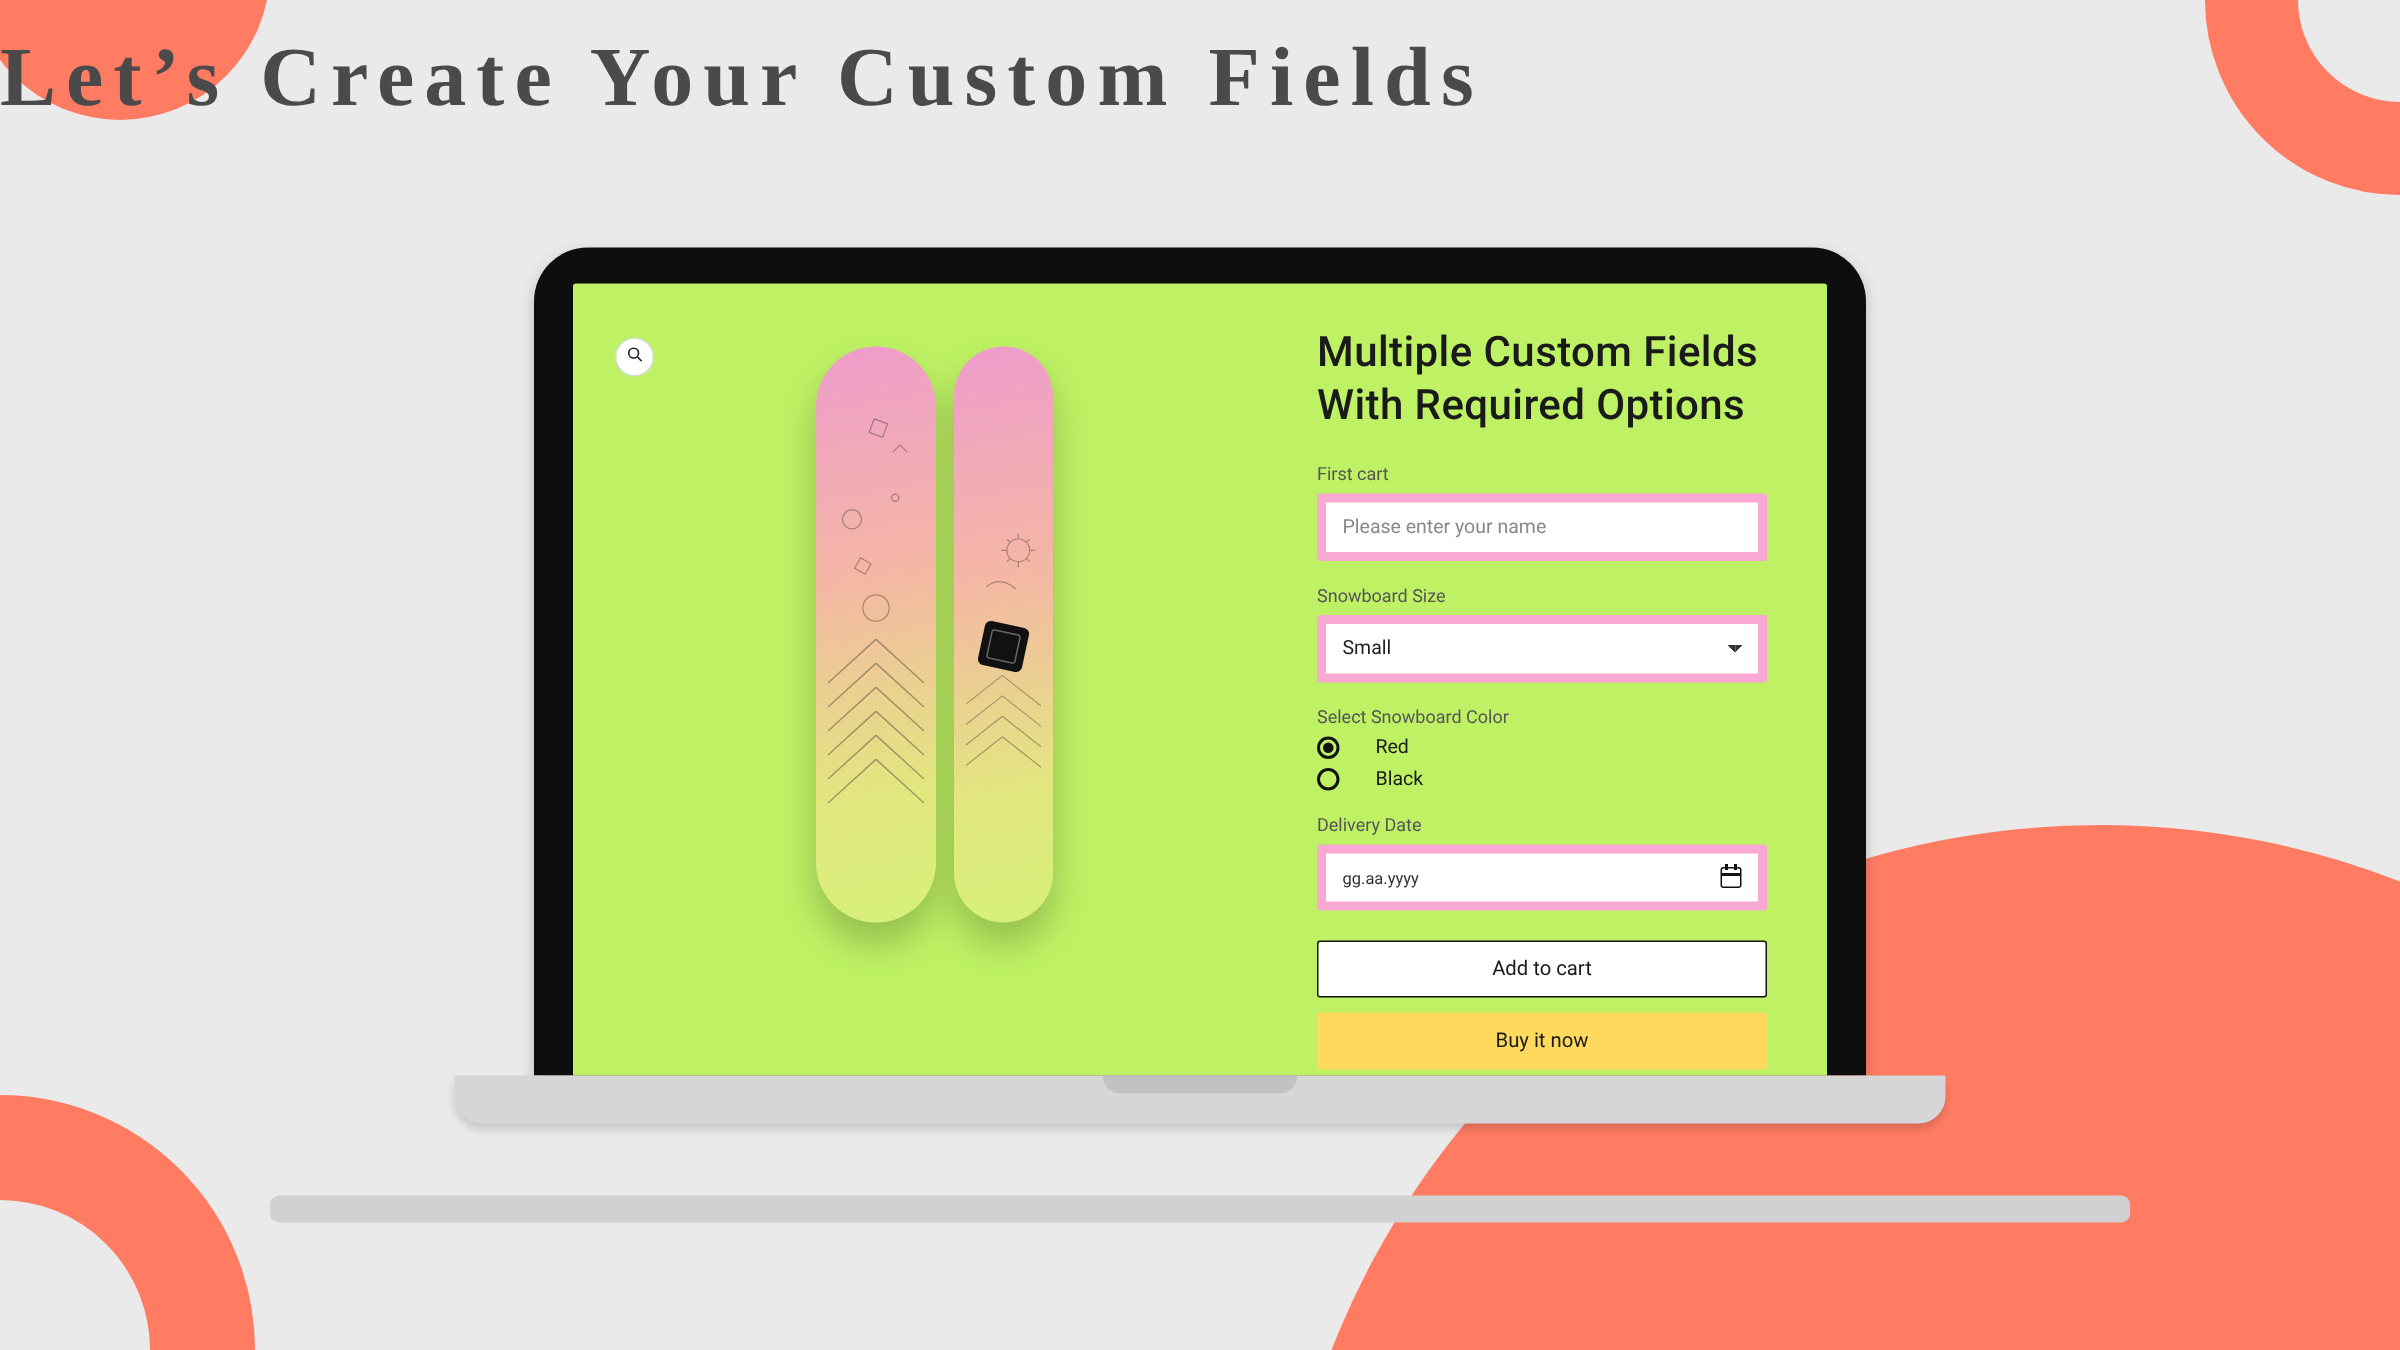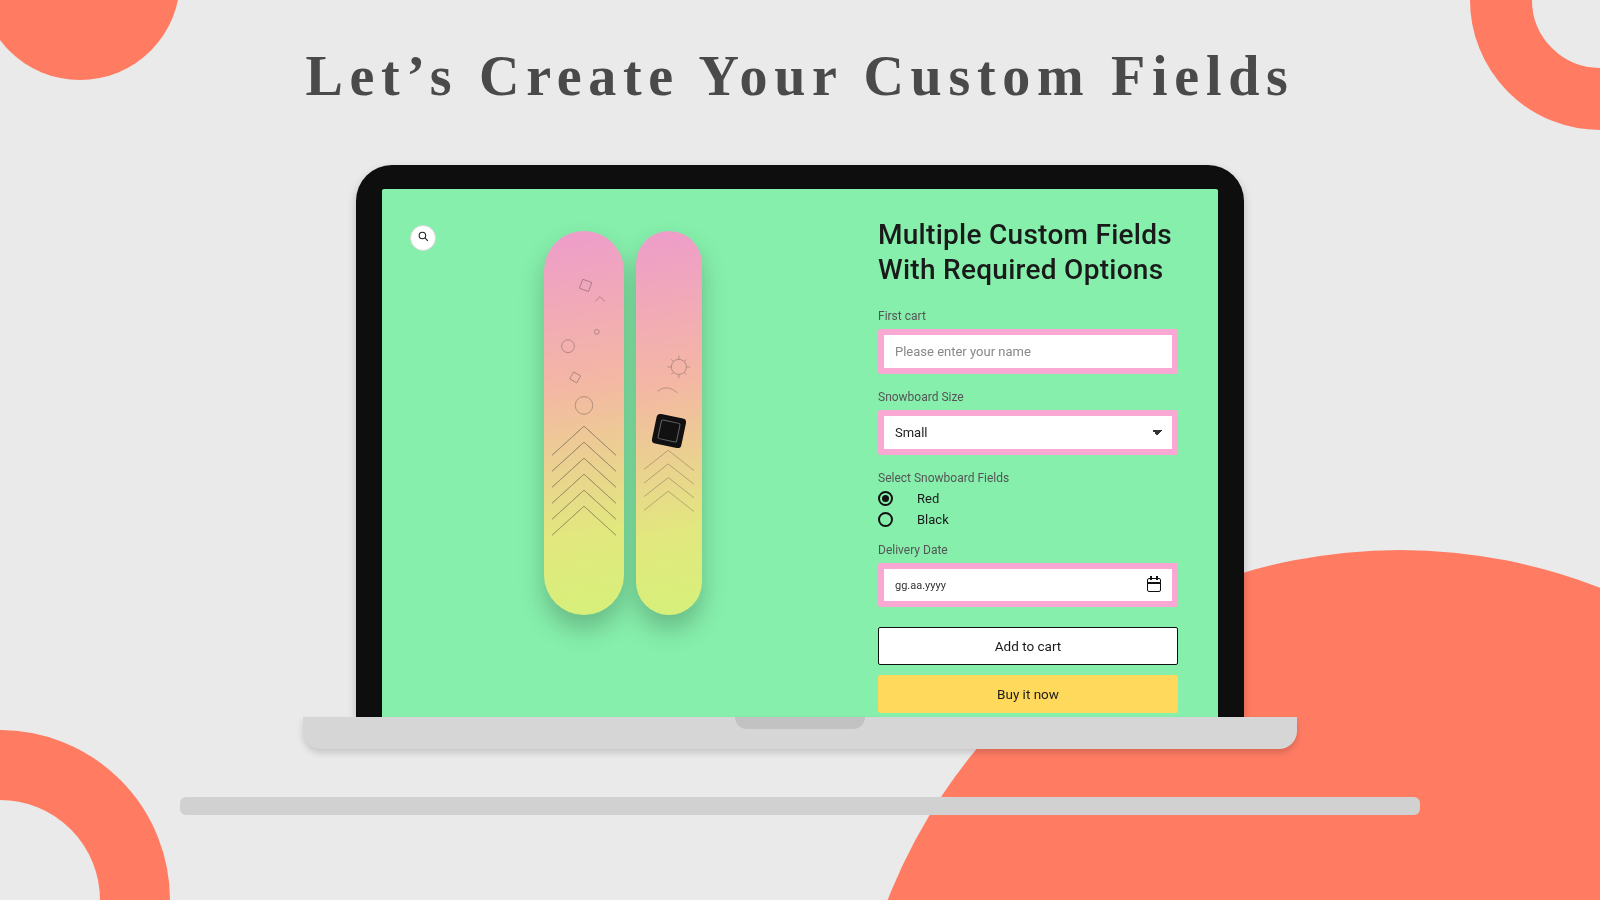--- a/index.html
+++ b/index.html
@@ -23,22 +23,22 @@
   }
 
   
   .shape { position:absolute; background:var(--coral); }
   .shape-tl { width:200px; height:200px; border-radius:50%; top:-120px; left:-20px; }
   .shape-tr { width:260px; height:260px; border-radius:50%; top:-130px; right:-130px; background:transparent; border:62px solid var(--coral); }
   .shape-br { width:1100px; height:1100px; border-radius:50%; bottom:-750px; right:-350px; }
   .shape-bl { width:340px; height:340px; border-radius:50%; bottom:-170px; left:-170px; background:transparent; border:70px solid var(--coral); }
 
   .hero {
-    position:absolute; top:44px; left:0; width:100%;
-    text-align:center; color:var(--heading);
+    position:absolute; top:20px; left:0; width:100%;
+    text-align:left; color:var(--heading);
     font-family: Georgia, "Times New Roman", serif;
     letter-spacing: .08em;
   }
   .hero h1 { margin:0; font-size:56px; font-weight:700; letter-spacing:.12em; }
   .hero p  { margin:10px 0 0; font-size:36px; font-weight:400; color:var(--sub); letter-spacing:.10em; }
 
   
   .laptop {
     position:absolute;
     left:50%; transform:translateX(-50%);
@@ -49,21 +49,21 @@
   }
   .screen-bezel {
     width:100%;
     background:var(--laptop);
     border-radius:36px 36px 0 0;
     padding:24px 26px 0 26px;
     box-shadow: 0 4px 10px rgba(0,0,0,0.2);
   }
   .screen {
     width:836px; height:528px;
-    background:#86efac;
+    background:#bef264;
     border-radius:2px 2px 0 0;
     overflow:hidden;
     display:flex;
     padding:28px 40px 0 20px;
     gap:34px;
   }
   .base {
     width:994px; height:32px;
     background:#d6d6d6;
     border-radius:0 0 18px 18px;
@@ -320,21 +320,21 @@
         </div>
 
         <div class="group">
           <label class="fld">Snowboard Size</label>
           <select>
             <option>Small</option>
           </select>
         </div>
 
         <div class="group">
-          <label class="fld">Select Snowboard Fields</label>
+          <label class="fld">Select Snowboard Color</label>
           <div class="radio">
             <span class="dot checked"></span>
             <span>Red</span>
           </div>
           <div class="radio">
             <span class="dot"></span>
             <span>Black</span>
           </div>
         </div>
 

